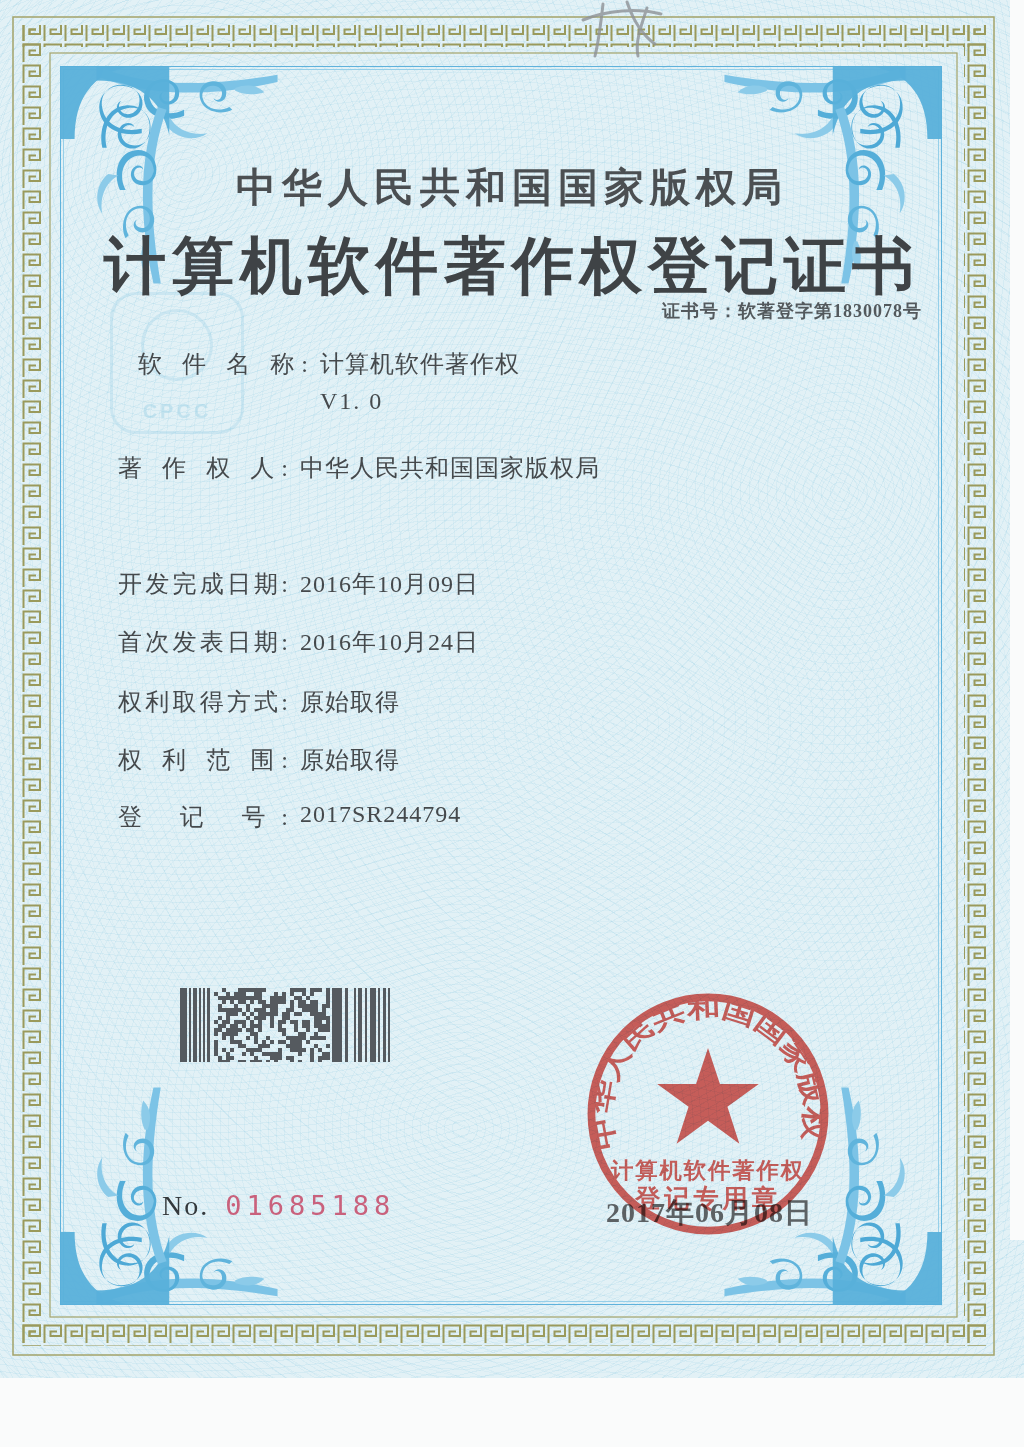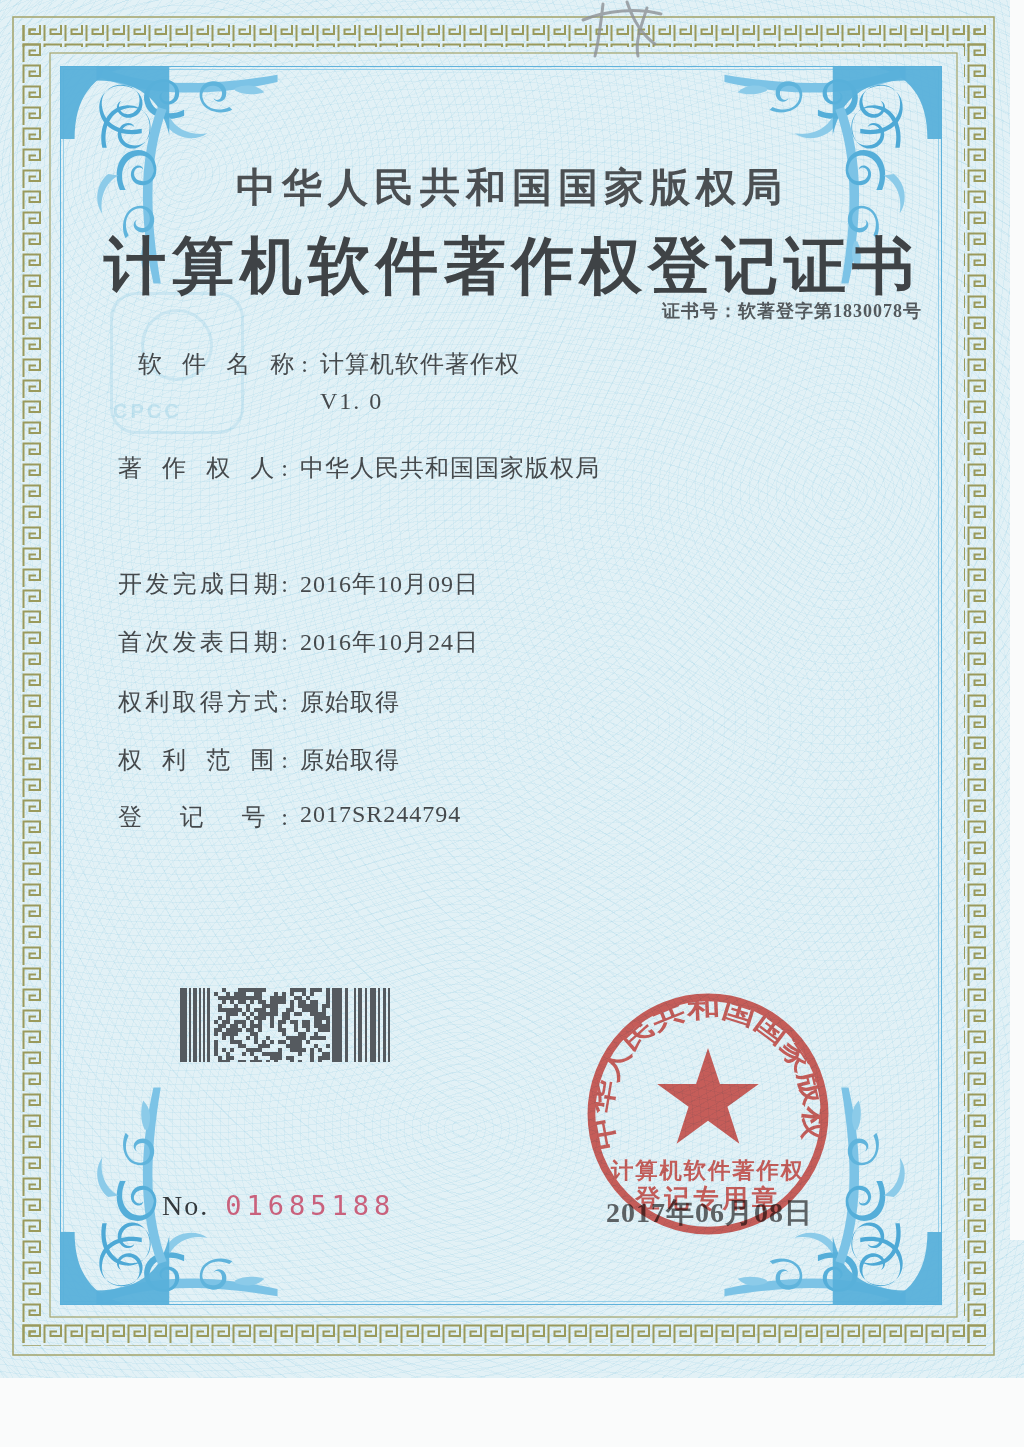--- a/index.html
+++ b/index.html
@@ -24,21 +24,21 @@
   .corner{position:absolute;width:225px;height:225px;z-index:3;pointer-events:none;}
   .c-tl{left:60px;top:66px;}
   .c-tr{right:82px;top:66px;transform:scaleX(-1);}
   .c-bl{left:60px;bottom:142px;transform:scaleY(-1);}
   .c-br{right:82px;bottom:142px;transform:scale(-1,-1);}
   
   .watermark{position:absolute;left:110px;top:292px;width:128px;height:136px;z-index:2;
     border:3px solid rgba(150,205,228,.40);border-radius:26px;opacity:.75;}
   .watermark .wm-circle{position:absolute;left:28px;top:14px;width:66px;height:66px;
     border:3px solid rgba(150,205,228,.40);border-radius:50%;}
-  .watermark .wm-text{position:absolute;left:0;right:0;bottom:8px;text-align:left;
+  .watermark .wm-text{position:absolute;left:0;right:0;bottom:8px;text-align:center;
     font-family:"Liberation Sans",sans-serif;font-weight:bold;font-size:20px;
     letter-spacing:3px;color:rgba(150,205,228,.55);}
   
   .pencil{position:absolute;left:575px;top:0;z-index:4;}
   
   .title{position:absolute;left:0;right:0;top:160px;margin:0;text-align:center;z-index:5;
     font-size:40px;font-weight:700;letter-spacing:6px;color:#4b4f52;}
   .subtitle{position:absolute;left:0;right:0;top:224px;margin:0;text-align:center;z-index:5;
     font-size:62px;font-weight:700;letter-spacing:6px;color:#3f4346;}
   .certno{position:absolute;right:102px;top:299px;z-index:5;font-size:18px;

